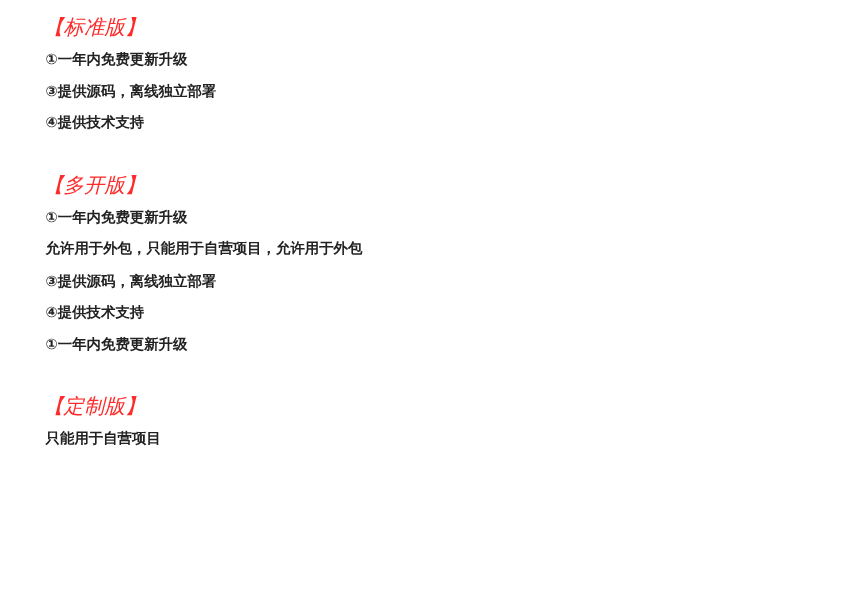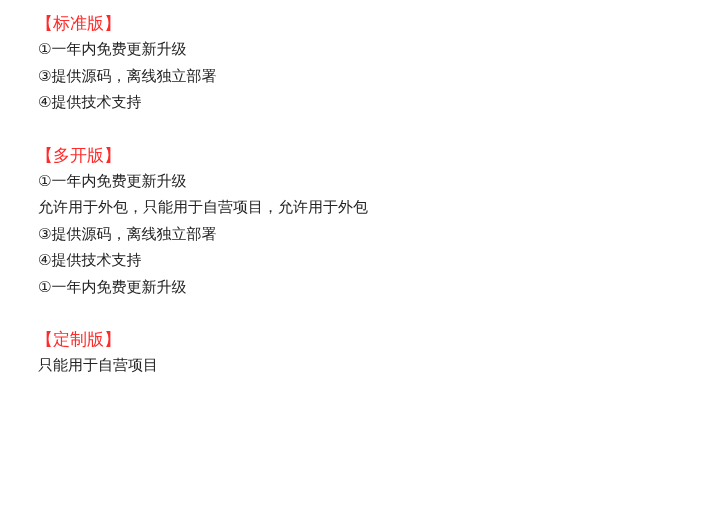--- a/index.html
+++ b/index.html
@@ -1,20 +1,20 @@
 <!DOCTYPE html>
 <html><head>
 <meta charset="utf-8">
 <style>
   html,body{margin:0;padding:0;background:#ffffff;}
   body{width:711px;height:507px;overflow:hidden;font-family:"DejaVu Sans",sans-serif;}
   .doc{position:absolute;left:38px;top:10px;}
   .section{margin-bottom:26px;}
-  .heading{color:#ff2a2a;font-size:17px;line-height:26px;height:26px;margin-left:-2px;}
-  .item{color:#222222;font-size:15px;line-height:26.5px;height:26.5px;white-space:nowrap;}
+  .heading{color:#ff2a2a;font-size:17px;line-height:26px;height:26px;margin-left:-2px;font-style:italic;}
+  .item{color:#222222;font-size:12px;line-height:26.5px;height:26.5px;white-space:nowrap;font-weight:bold;}
 </style>
 </head>
 <body>
 
 <div class="doc">
   <div class="section">
     <div class="heading">【标准版】</div>
     <div class="item">①一年内免费更新升级</div>
     <div class="item">③提供源码，离线独立部署</div>
     <div class="item">④提供技术支持</div>

